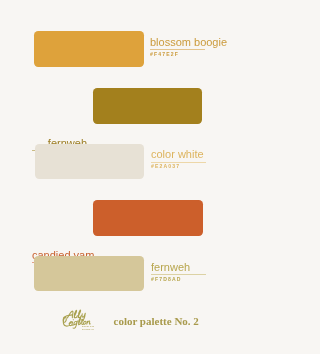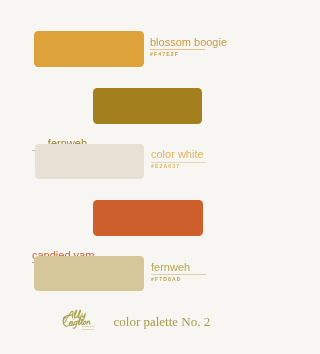--- a/index.html
+++ b/index.html
@@ -50,23 +50,24 @@
     font-family:"Liberation Sans", sans-serif;
     font-size:2.4px;
     font-weight:700;
     letter-spacing:0.55px;
     line-height:2.6px;
     white-space:nowrap;
   }
   .tagline {
     position:absolute;
     font-family:"Liberation Serif", serif;
-    font-size:13px;
+    font-size:11px;
     line-height:9px;
     white-space:nowrap;
+    font-weight:bold;
   }
 </style>
 </head>
 <body>
 
 <div class="stage">
 
   <div class="swatch" style="left:34.4px; top:31.2px; width:110px; height:36px; background:#DEA23B;"></div>
   <div class="meta right" style="left:150px; top:37.5px; color:#CB9B3C;">
     <span class="name">blossom boogie</span>

